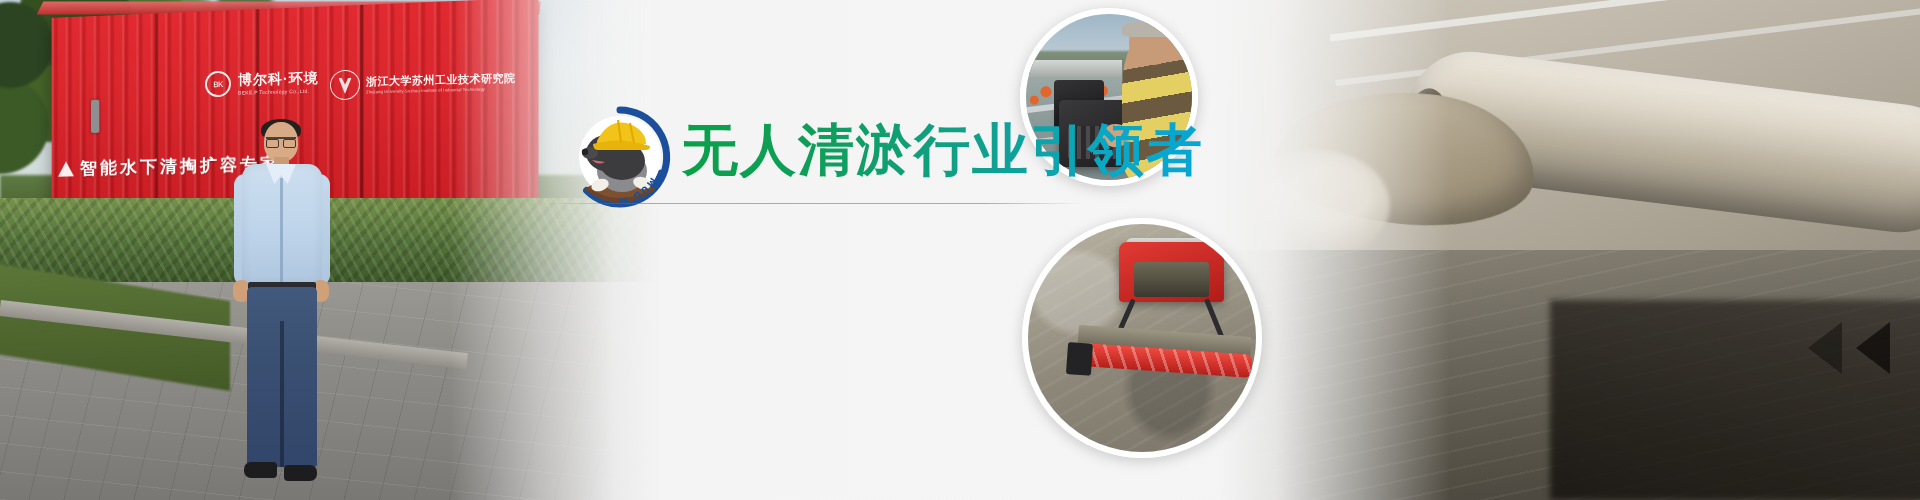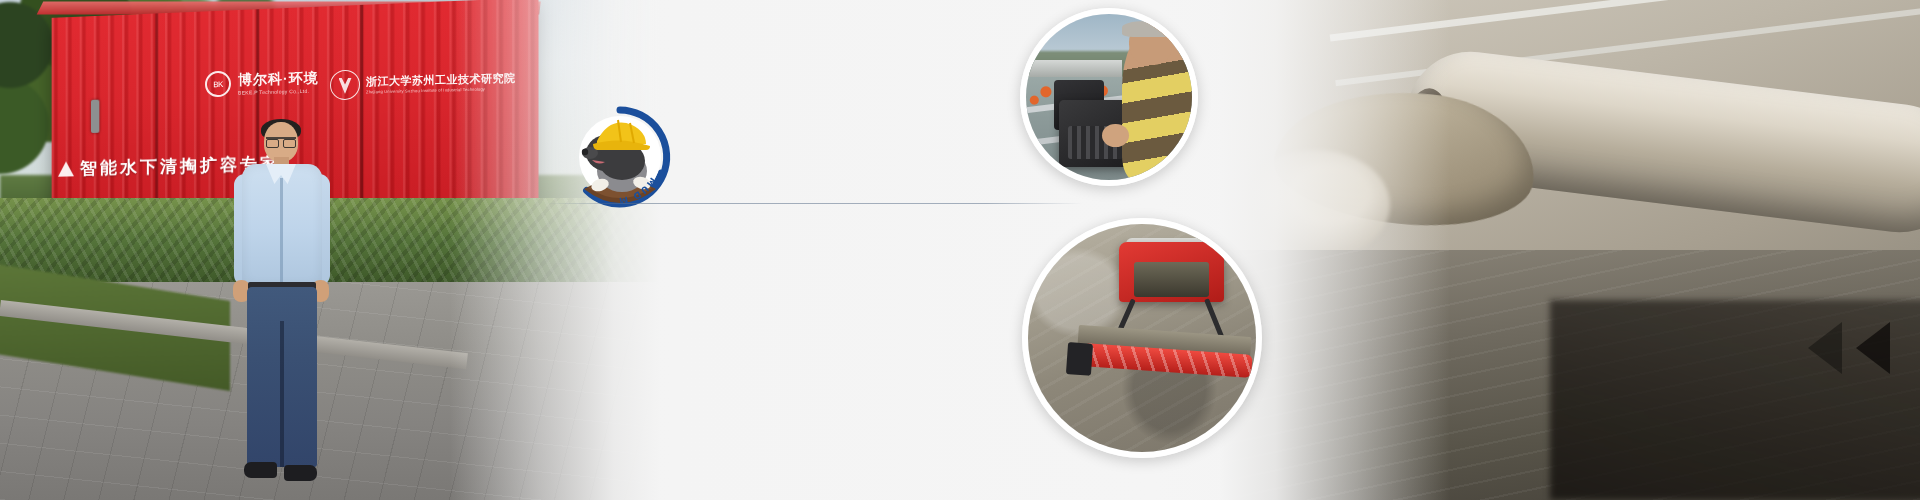--- a/index.html
+++ b/index.html
@@ -567,16 +567,17 @@
 
         <defs>
           <path id="arcpath" d="M86 72 A41 41 0 0 1 48 95" fill="none"></path>
         </defs>
         <text font-family="DejaVu Sans, Liberation Sans, sans-serif" font-size="9" font-weight="700" fill="#1b4f9c" letter-spacing="1.1">
           <textPath href="#arcpath" startOffset="4%">MUD MOLE</textPath>
         </text>
       </svg>
     </div>
 
+    <div class="headline">无人清淤行业引领者</div>
     <div class="rule"></div>
   </div>
 
 </div>
 
 </body></html>

